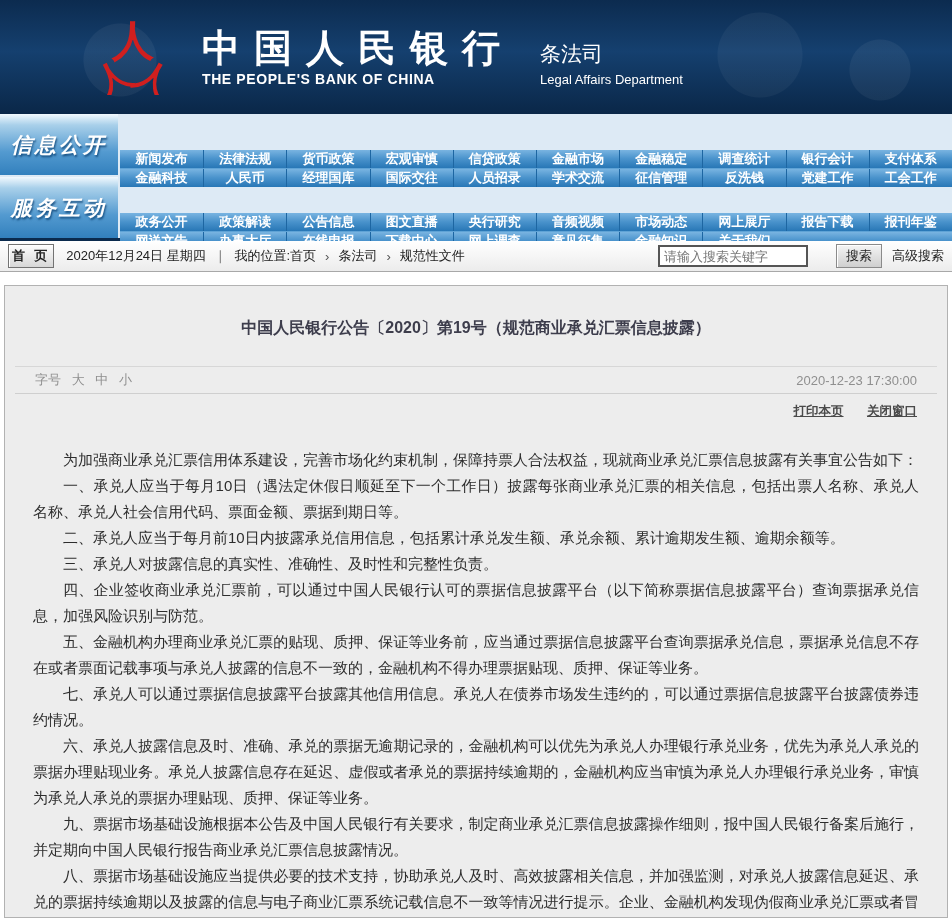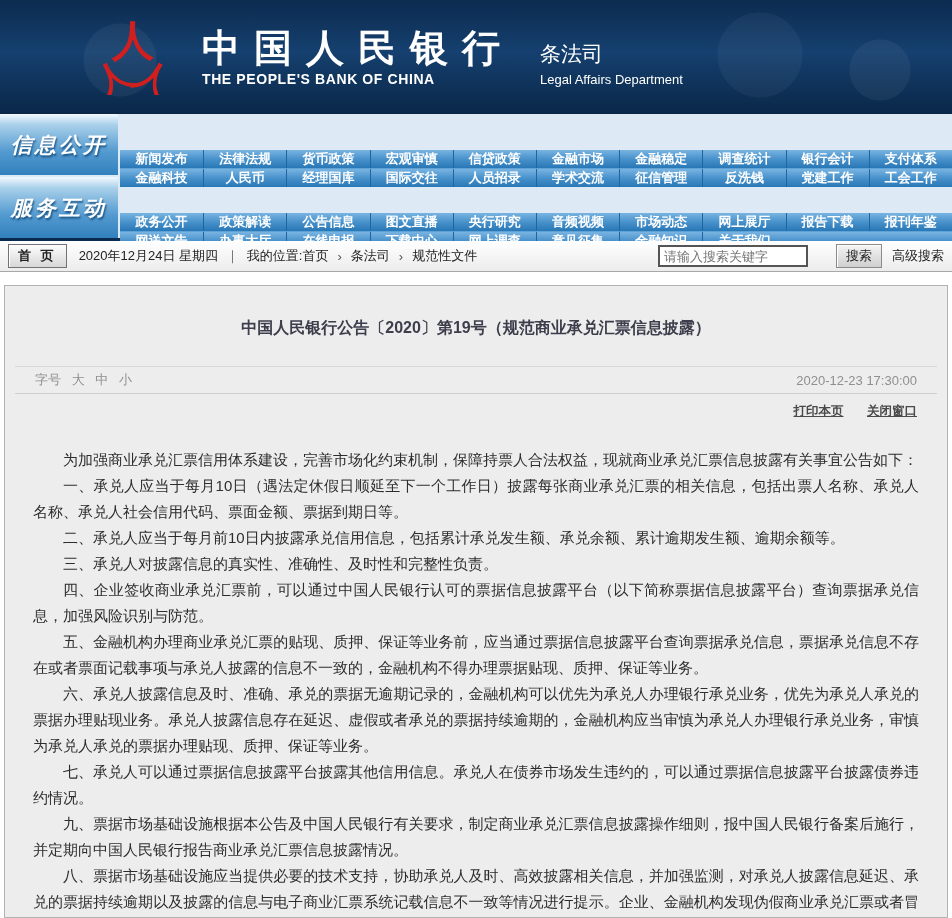--- a/index.html
+++ b/index.html
@@ -49,25 +49,25 @@
   }
   .nav-item + .nav-item{ border-left:1px solid #1d66a2; }
 
   
   .crumbbar{
     flex:0 0 31px; display:flex; align-items:center; padding:0 8px;
     background:linear-gradient(180deg,#ffffff 0%, #ececec 100%);
     border-bottom:1px solid #a8a8a8; font-size:13px; color:#222;
   }
   .home-btn{
-    font-family:Liberation Sans, sans-serif;
+    font-family:Liberation Serif, serif;
     background:linear-gradient(180deg,#fdfdfd,#d7d7d7);
     border:1px solid #737373; box-shadow:inset 1px 1px 0 #fff;
     font-size:13px; font-weight:bold; color:#222; letter-spacing:3px;
-    padding:2px 9px; cursor:pointer;
+    padding:2px 3px; cursor:pointer;
   }
   .crumb-date{ margin-left:12px; white-space:nowrap; }
   .crumb-div{ margin:0 8px; color:#555; }
   .crumb-arrow{ margin:0 9px; color:#555; }
   .crumb-link{ color:#222; text-decoration:none; cursor:pointer; }
   .crumb-spacer{ flex:1; }
   .search-input{
     width:150px; height:22px; border:2px solid #555; padding:0 4px;
     font-size:13px; color:#333; background:#fff;
     font-family:"Liberation Sans", sans-serif;
@@ -230,22 +230,22 @@
       <a>关闭窗口</a>
     </div>
 
     <div class="article-body" id="article-body">
         <p>为加强商业承兑汇票信用体系建设，完善市场化约束机制，保障持票人合法权益，现就商业承兑汇票信息披露有关事宜公告如下：</p>
         <p>一、承兑人应当于每月10日（遇法定休假日顺延至下一个工作日）披露每张商业承兑汇票的相关信息，包括出票人名称、承兑人名称、承兑人社会信用代码、票面金额、票据到期日等。</p>
         <p>二、承兑人应当于每月前10日内披露承兑信用信息，包括累计承兑发生额、承兑余额、累计逾期发生额、逾期余额等。</p>
         <p>三、承兑人对披露信息的真实性、准确性、及时性和完整性负责。</p>
         <p>四、企业签收商业承兑汇票前，可以通过中国人民银行认可的票据信息披露平台（以下简称票据信息披露平台）查询票据承兑信息，加强风险识别与防范。</p>
         <p>五、金融机构办理商业承兑汇票的贴现、质押、保证等业务前，应当通过票据信息披露平台查询票据承兑信息，票据承兑信息不存在或者票面记载事项与承兑人披露的信息不一致的，金融机构不得办理票据贴现、质押、保证等业务。</p>
+        <p>七、承兑人可以通过票据信息披露平台披露其他信用信息。承兑人在债券市场发生违约的，可以通过票据信息披露平台披露债券违约情况。</p>
         <p>六、承兑人披露信息及时、准确、承兑的票据无逾期记录的，金融机构可以优先为承兑人办理银行承兑业务，优先为承兑人承兑的票据办理贴现业务。承兑人披露信息存在延迟、虚假或者承兑的票据持续逾期的，金融机构应当审慎为承兑人办理银行承兑业务，审慎为承兑人承兑的票据办理贴现、质押、保证等业务。</p>
-        <p>七、承兑人可以通过票据信息披露平台披露其他信用信息。承兑人在债券市场发生违约的，可以通过票据信息披露平台披露债券违约情况。</p>
         <p>九、票据市场基础设施根据本公告及中国人民银行有关要求，制定商业承兑汇票信息披露操作细则，报中国人民银行备案后施行，并定期向中国人民银行报告商业承兑汇票信息披露情况。</p>
         <p>八、票据市场基础设施应当提供必要的技术支持，协助承兑人及时、高效披露相关信息，并加强监测，对承兑人披露信息延迟、承兑的票据持续逾期以及披露的信息与电子商业汇票系统记载信息不一致等情况进行提示。企业、金融机构发现伪假商业承兑汇票或者冒名承兑等异常情况的，应当及时告知票据市场基础设施。</p>
         <p>十、本公告自2021年8月1日起施行。财务公司承兑汇票的信息披露参照本公告执行。</p>
       </div>
   </main>
 
 
 </div>
 
 </body></html>

